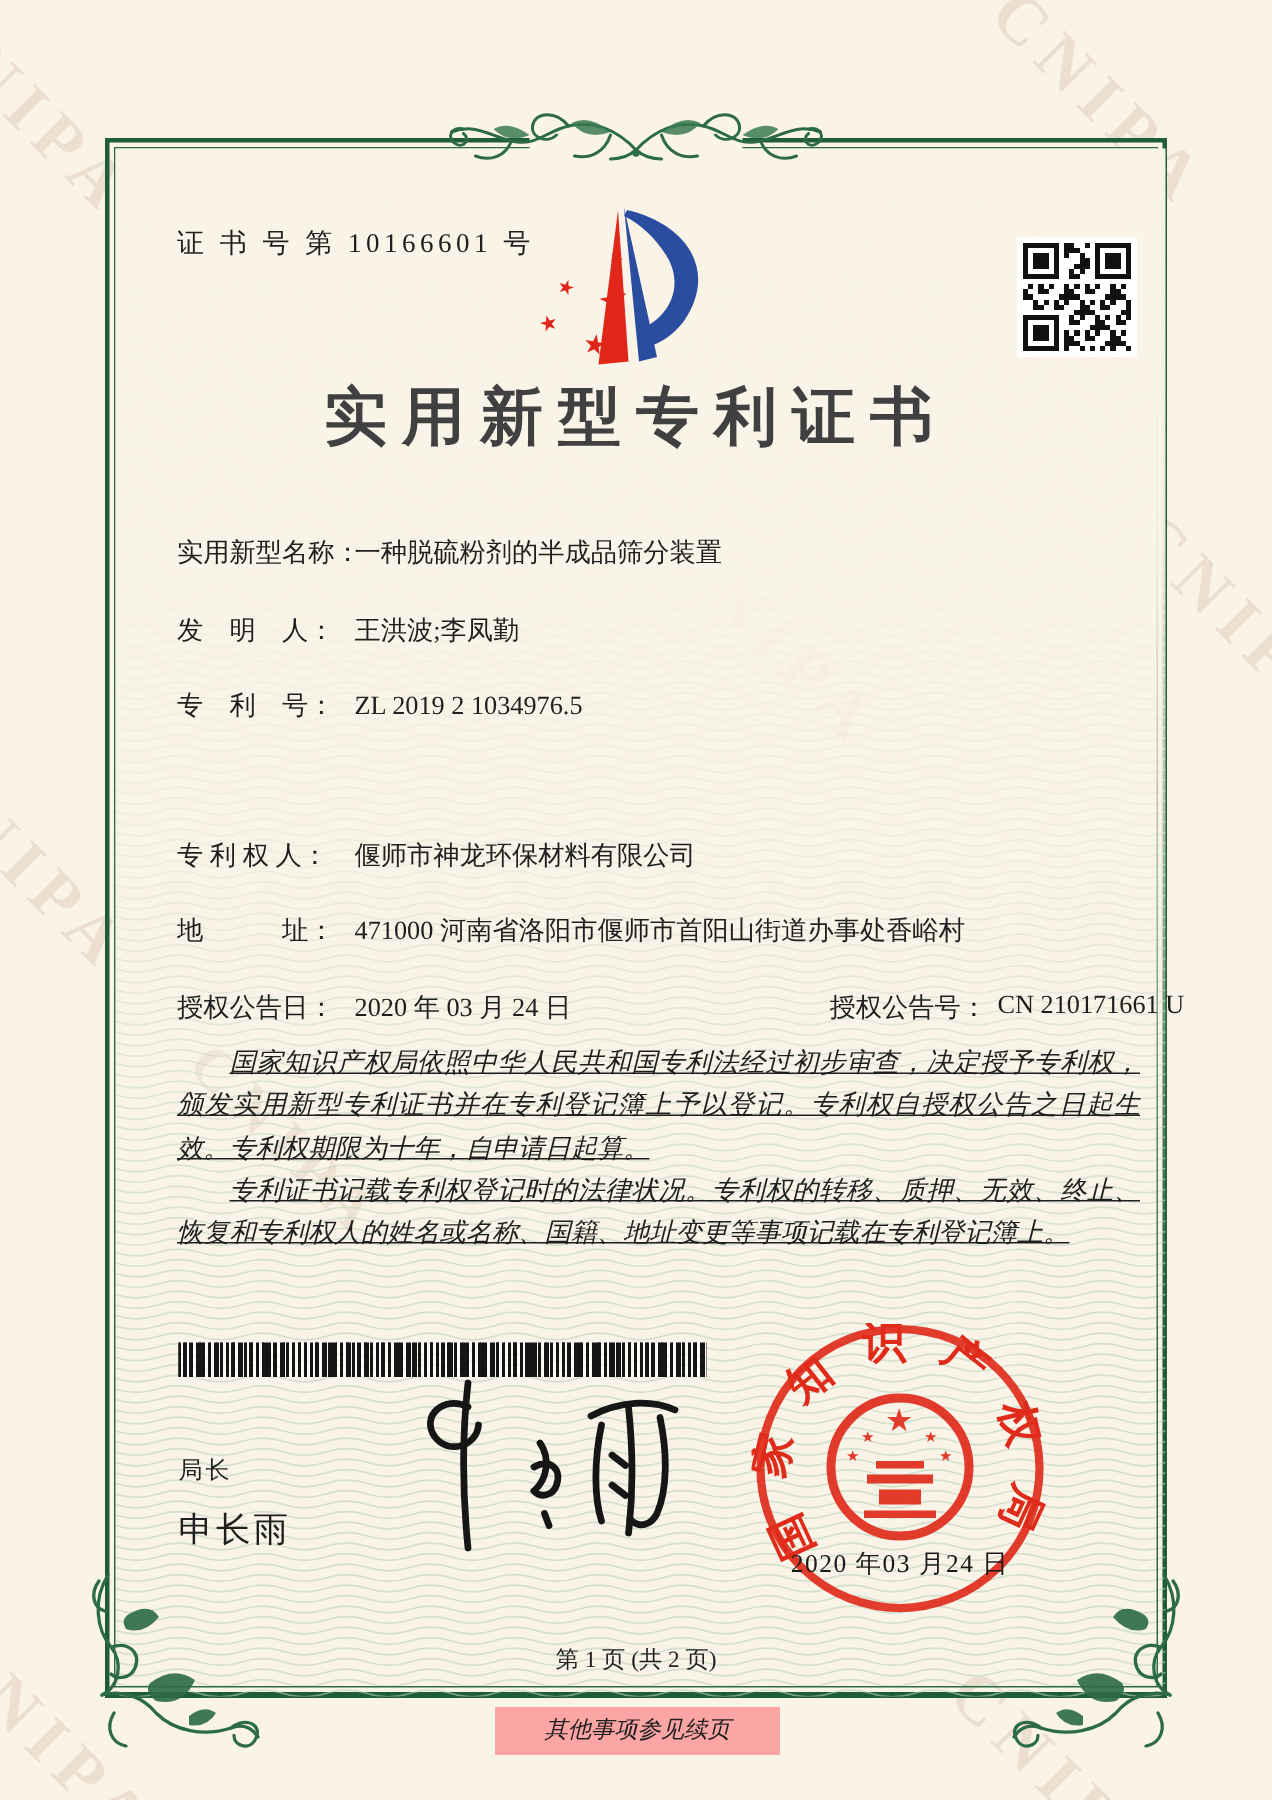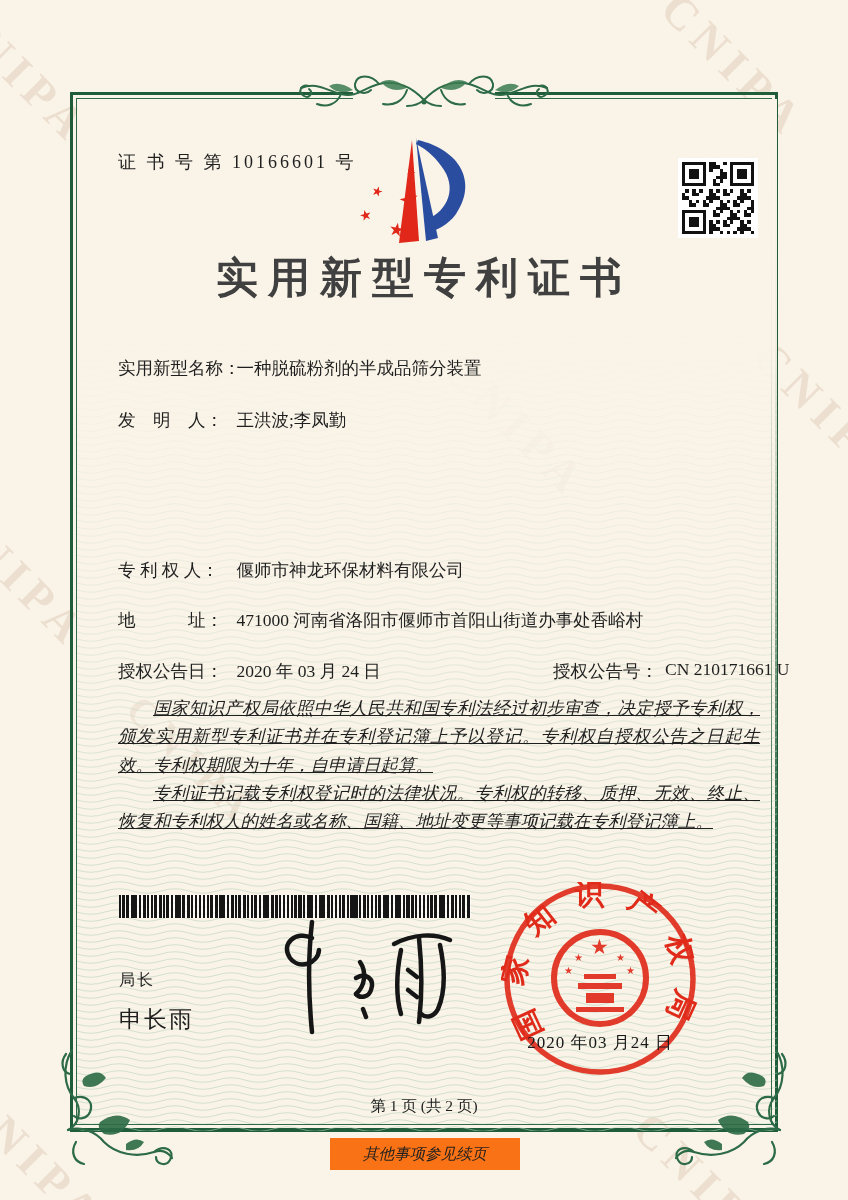--- a/index.html
+++ b/index.html
@@ -60,21 +60,21 @@
   }
   .signer-title { position:absolute; left:119px; top:970px; font-size:16px; letter-spacing:2px; }
   .signer-name  { position:absolute; left:119px; top:1004px; font-size:23px; letter-spacing:2px; }
   .signature { position:absolute; left:268px; top:912px; }
   .seal { position:absolute; left:501px; top:882px; }
   .page-footer {
     position:absolute; left:70px; top:1096px; width:708px; text-align:center; font-size:15.5px;
   }
   .note-box {
     position:absolute; left:330px; top:1138px; width:190px; height:32px;
-    background:#f97316; text-align:center; line-height:32px; font-size:15.5px; font-style:italic;
+    background:#fca5a5; text-align:center; line-height:32px; font-size:15.5px; font-style:italic;
   }
   .orn { position:absolute; z-index:4; }
   .orn-top { left:295px; top:66px; }
   .orn-bl { left:56px; top:1046px; }
   .orn-br { left:672px; top:1046px; }
 </style>
 </head>
 <body>
 
 <div class="page">
@@ -437,20 +437,24 @@
     <div class="title">实用新型专利证书</div>
 
     <div class="frow" style="top:356px">
       <span class="flabel">实用新型名称：</span>
       <span class="fvalue">一种脱硫粉剂的半成品筛分装置</span>
     </div>
     <div class="frow" style="top:408px">
       <span class="flabel">发　明　人：</span>
       <span class="fvalue">王洪波;李凤勤</span>
     </div>
+    <div class="frow" style="top:458px">
+      <span class="flabel">专　利　号：</span>
+      <span class="fvalue">ZL 2019 2 1034976.5</span>
+    </div>
     <div class="frow" style="top:558px">
       <span class="flabel">专 利 权 人：</span>
       <span class="fvalue">偃师市神龙环保材料有限公司</span>
     </div>
     <div class="frow" style="top:608px">
       <span class="flabel">地　　　址：</span>
       <span class="fvalue">471000 河南省洛阳市偃师市首阳山街道办事处香峪村</span>
     </div>
 
     <div class="frow" style="top:659px">

